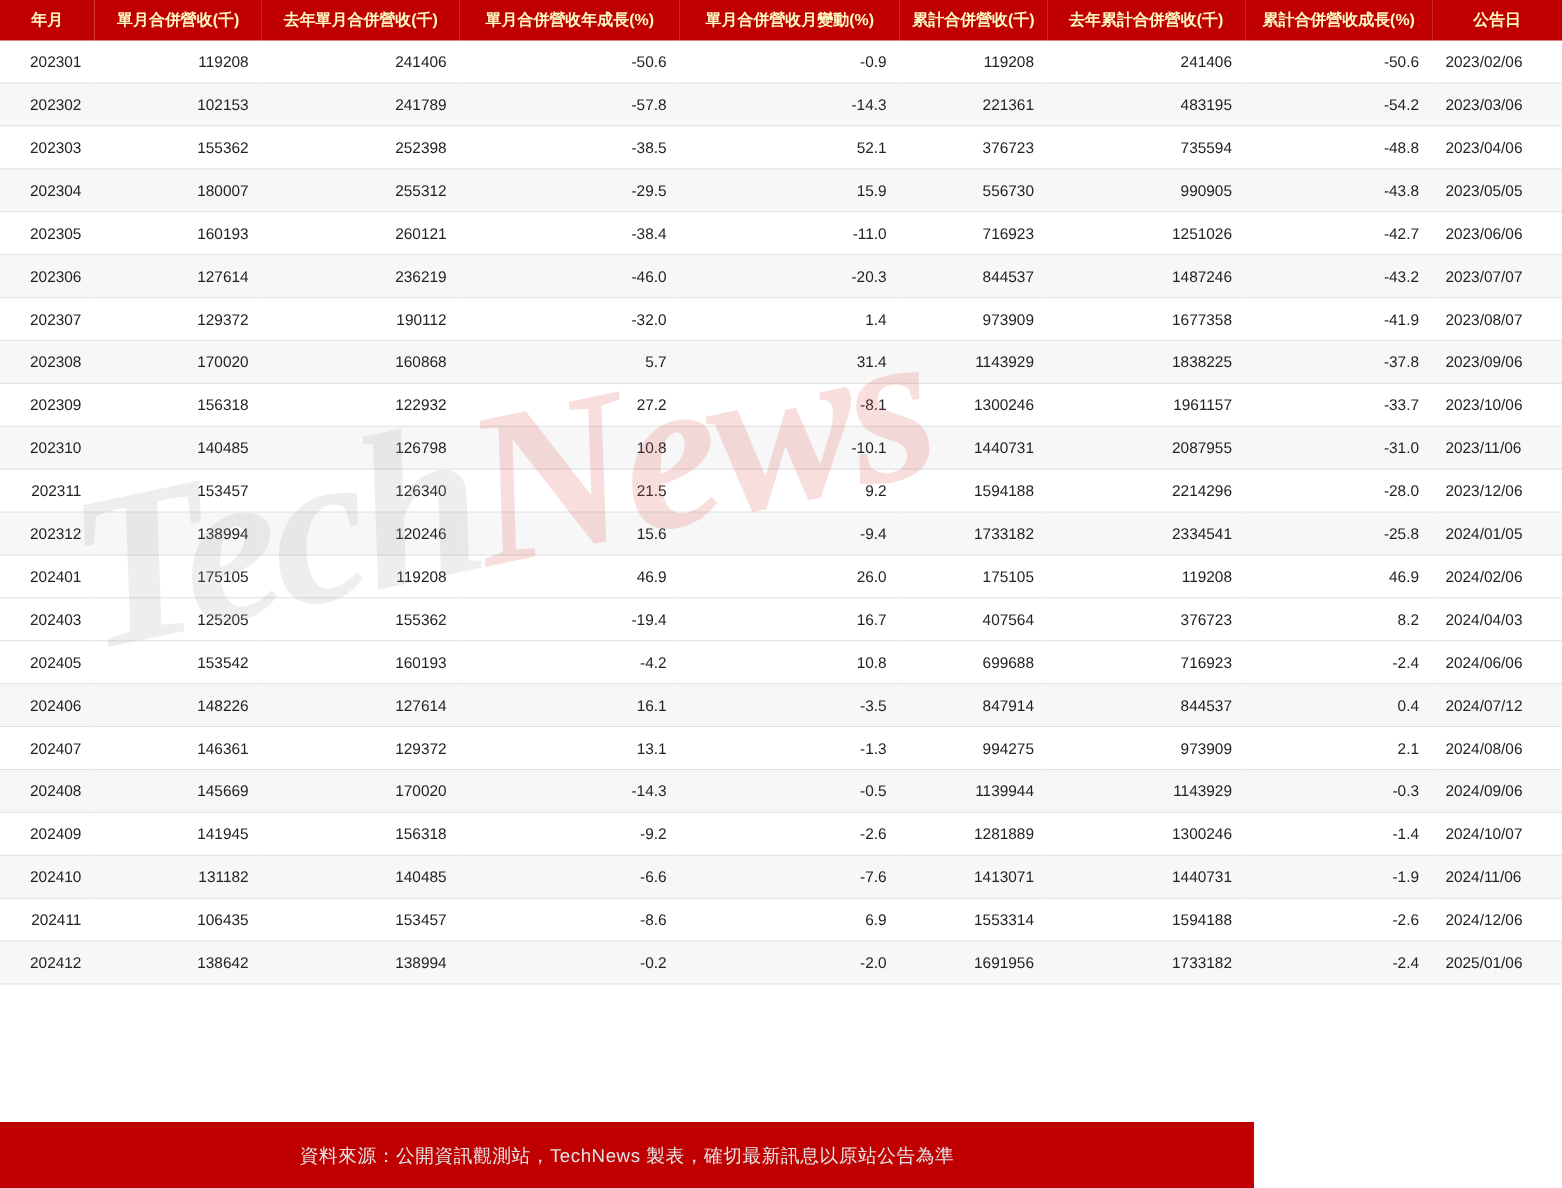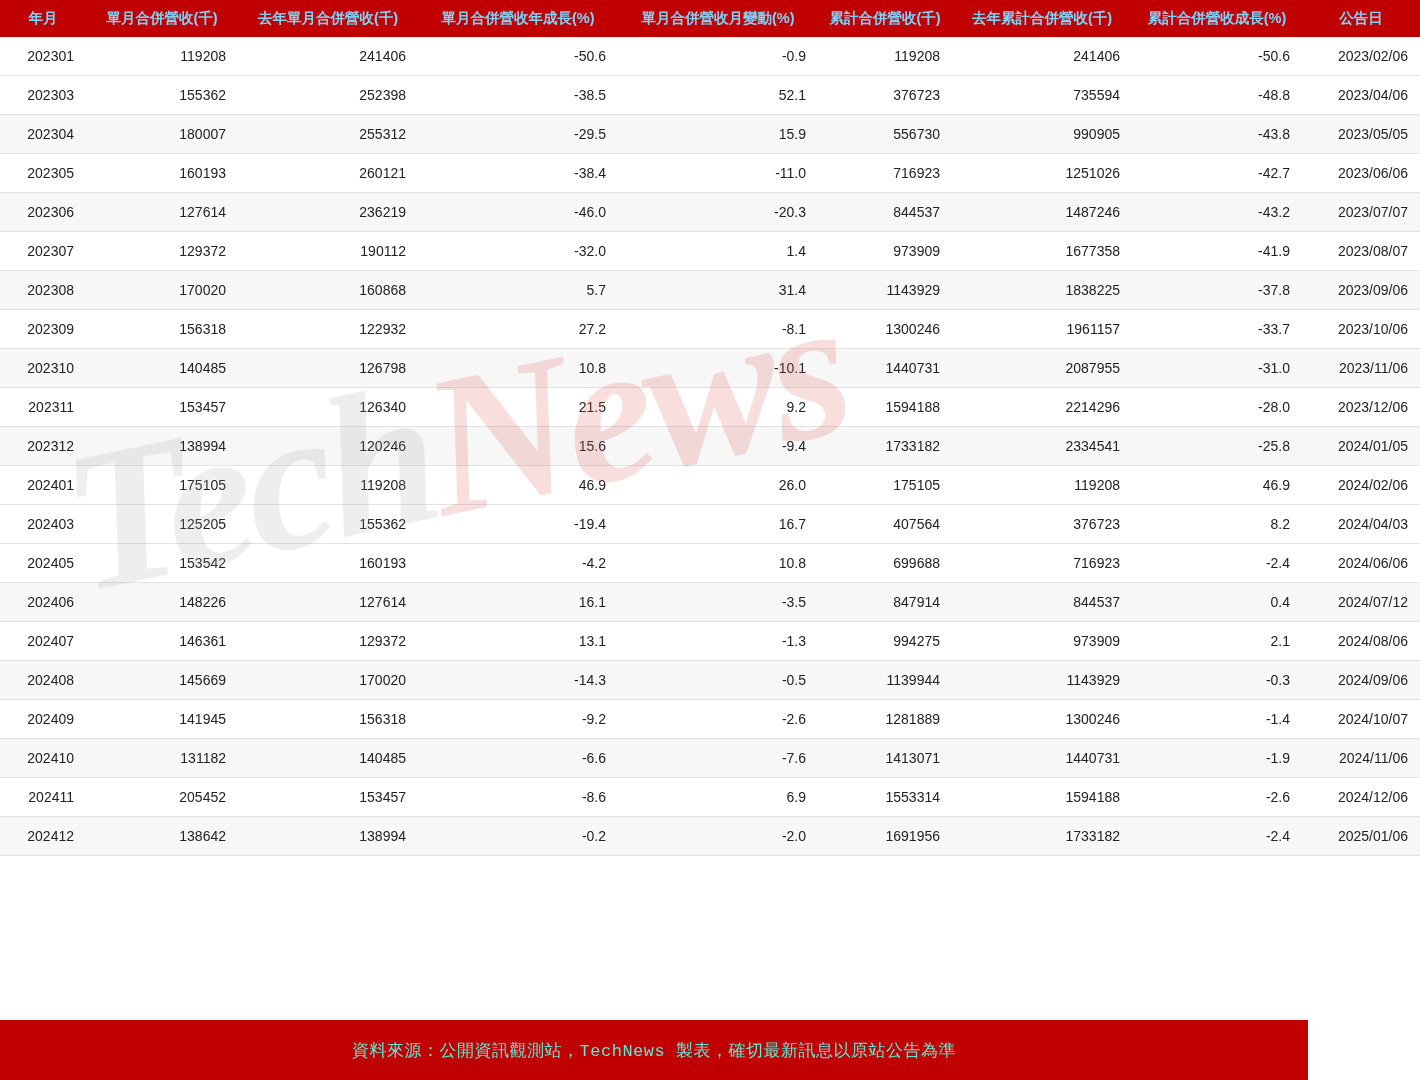--- a/index.html
+++ b/index.html
@@ -42,21 +42,21 @@
   }
   table {
     position: relative;
     z-index: 1;
     width: 1420px;
     border-collapse: collapse;
     table-layout: fixed;
   }
   thead th {
     background: #c00000;
-    color: #7dd3fc;
+    color: #fef9c3;
     font-size: 14.5px;
     font-weight: bold;
     padding: 9px 6px;
     text-align: center;
     white-space: nowrap;
     border: none;
   }
   tbody td {
     font-size: 14px;
     color: #222222;
@@ -66,46 +66,45 @@
     white-space: nowrap;
     background: #ffffff;
   }
   tbody tr.alt td {
     background: #f7f7f7;
   }
   tbody td.c-ym {
     text-align: right;
   }
   tbody td.c-date {
-    text-align: right;
+    text-align: left;
   }
   col.w-ym      { width: 86px; }
   col.w-m       { width: 152px; }
   col.w-ly      { width: 180px; }
   col.w-yoy     { width: 200px; }
   col.w-mom     { width: 200px; }
   col.w-cum     { width: 134px; }
   col.w-lycum   { width: 180px; }
   col.w-cumyoy  { width: 170px; }
   col.w-ann     { width: 118px; }
   .footer {
     position: absolute;
     left: 0;
     bottom: 0;
-    width: 1308px;
+    width: 1140px;
     height: 60px;
     background: #c00000;
-    color: #5eead4;
+    color: #e5e5e5;
     display: flex;
     align-items: center;
     justify-content: center;
     font-size: 17px;
     letter-spacing: 0.5px;
     z-index: 3;
-    font-family: Liberation Mono, monospace;
   }
 </style>
 </head>
 <body>
 
 <div class="watermark">
   <div class="wm-text"><span>Tech</span><span class="red">News</span></div>
 </div>
 
 <table>
@@ -138,20 +137,31 @@
         <td class="c-ym">202301</td>
         <td>119208</td>
         <td>241406</td>
         <td>-50.6</td>
         <td>-0.9</td>
         <td>119208</td>
         <td>241406</td>
         <td>-50.6</td>
         <td class="c-date">2023/02/06</td>
       </tr>
+      <tr class="alt">
+        <td class="c-ym">202302</td>
+        <td>102153</td>
+        <td>241789</td>
+        <td>-57.8</td>
+        <td>-14.3</td>
+        <td>221361</td>
+        <td>483195</td>
+        <td>-54.2</td>
+        <td class="c-date">2023/03/06</td>
+      </tr>
       <tr>
         <td class="c-ym">202303</td>
         <td>155362</td>
         <td>252398</td>
         <td>-38.5</td>
         <td>52.1</td>
         <td>376723</td>
         <td>735594</td>
         <td>-48.8</td>
         <td class="c-date">2023/04/06</td>
@@ -338,21 +348,21 @@
         <td>140485</td>
         <td>-6.6</td>
         <td>-7.6</td>
         <td>1413071</td>
         <td>1440731</td>
         <td>-1.9</td>
         <td class="c-date">2024/11/06</td>
       </tr>
       <tr>
         <td class="c-ym">202411</td>
-        <td>205452</td>
+        <td>106435</td>
         <td>153457</td>
         <td>-8.6</td>
         <td>6.9</td>
         <td>1553314</td>
         <td>1594188</td>
         <td>-2.6</td>
         <td class="c-date">2024/12/06</td>
       </tr>
       <tr class="alt">
         <td class="c-ym">202412</td>

